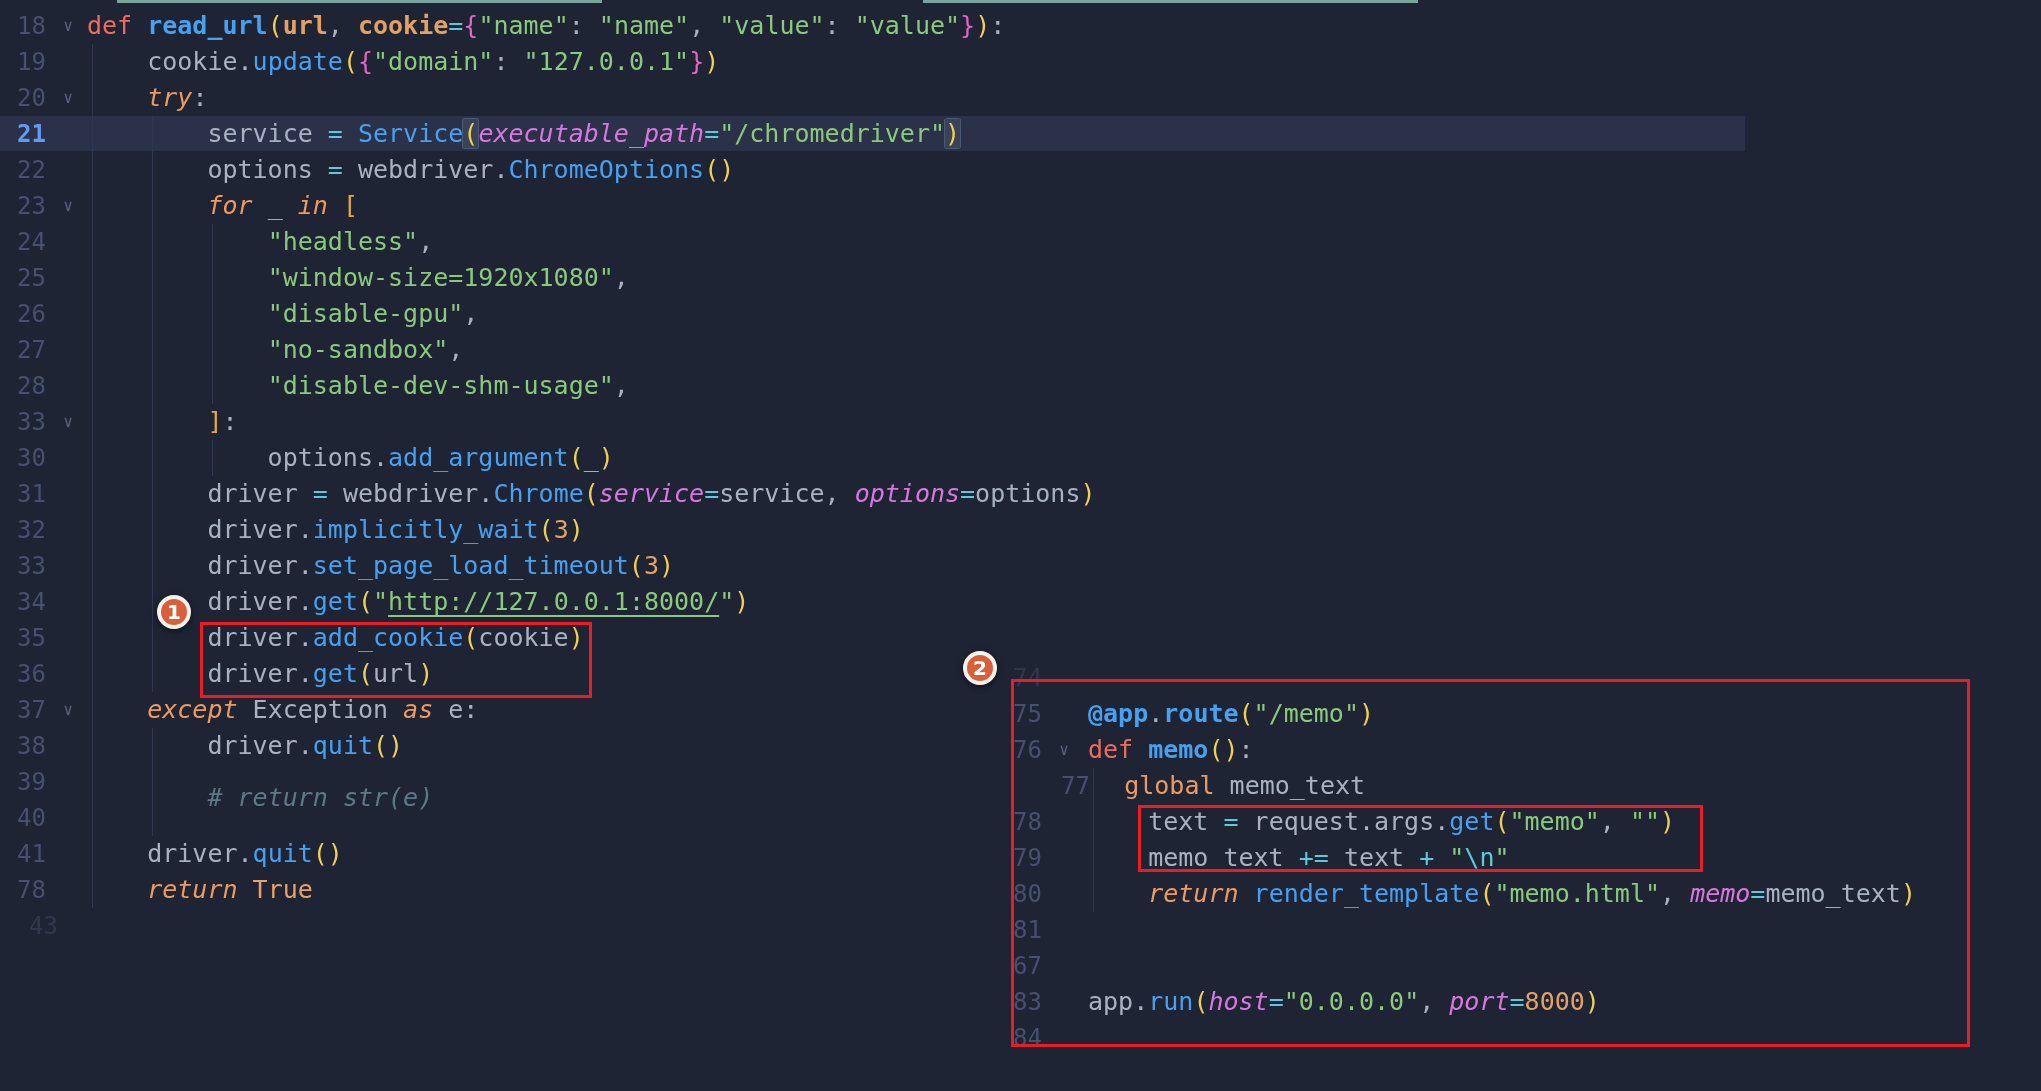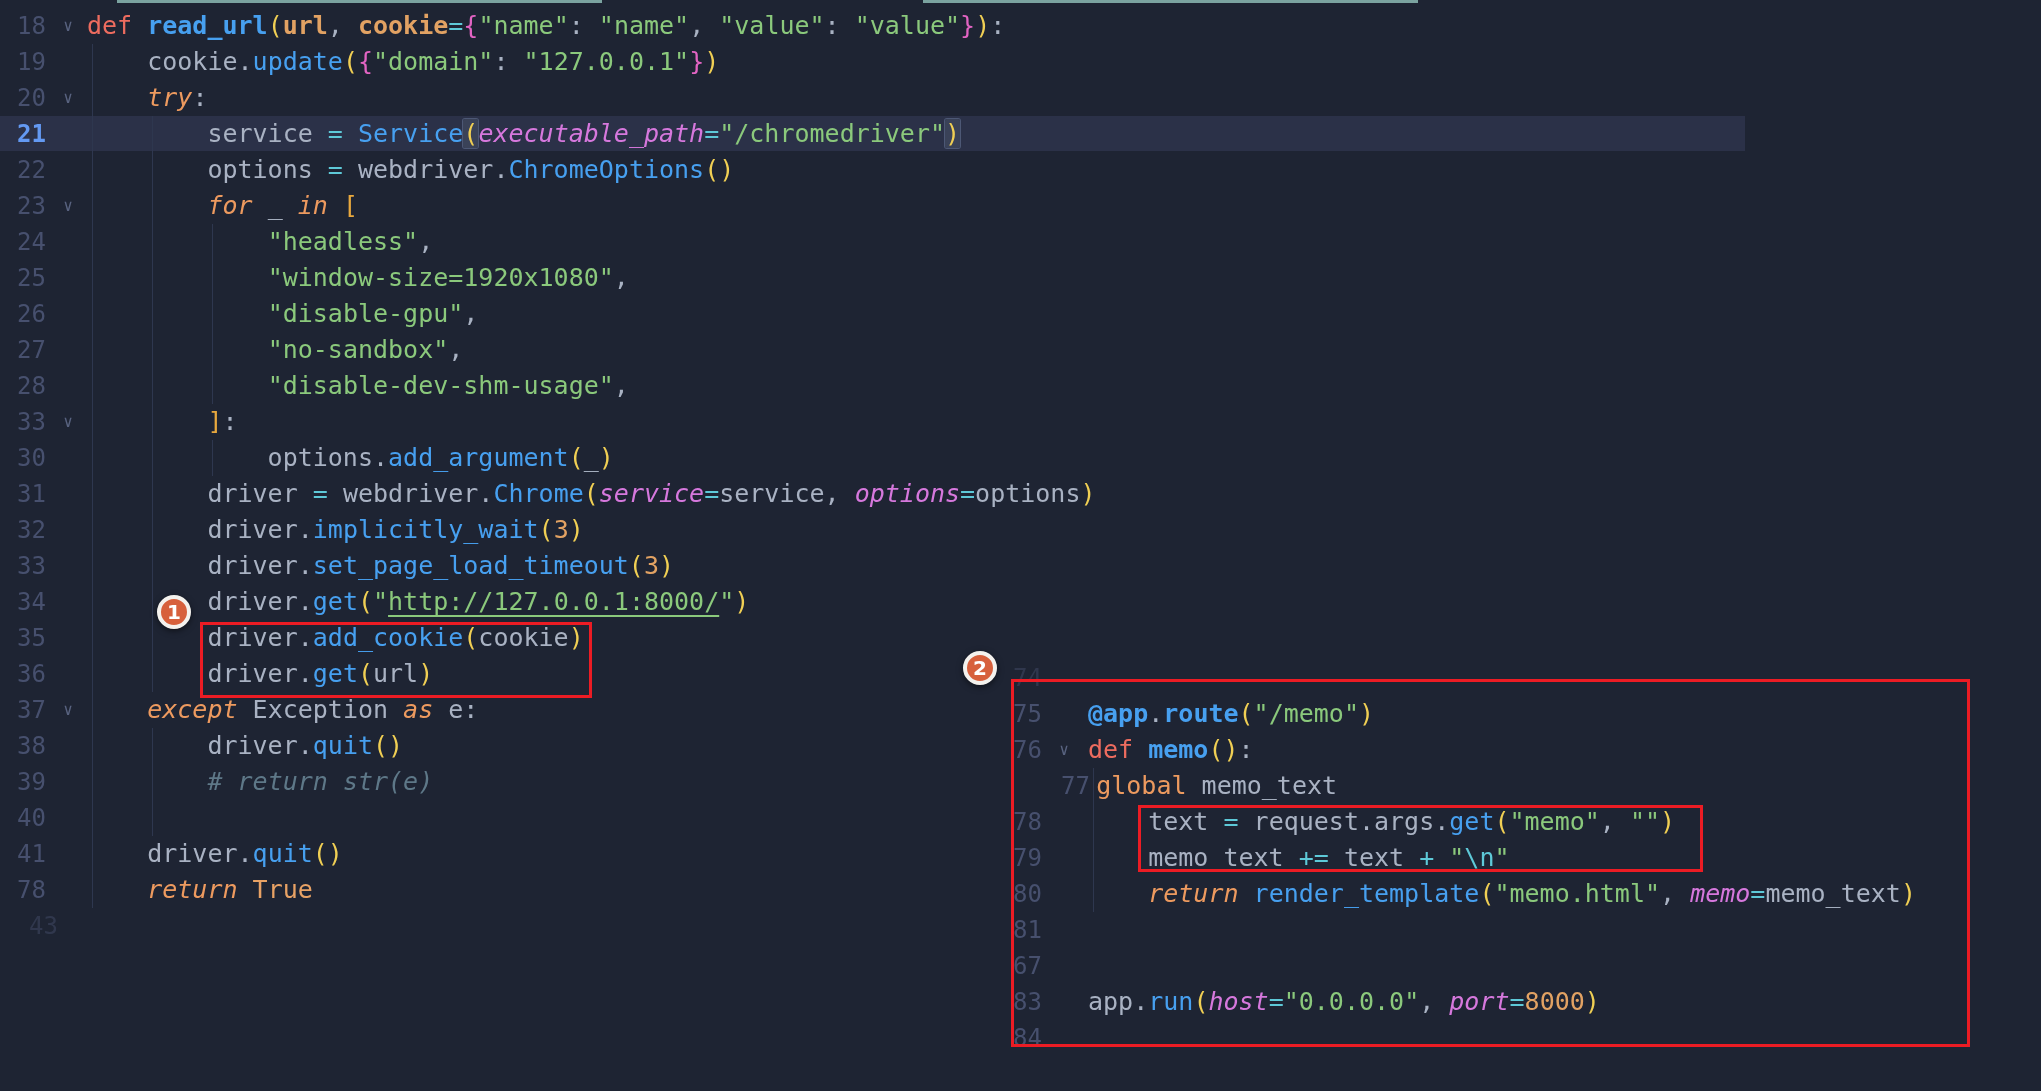--- a/index.html
+++ b/index.html
@@ -71,29 +71,29 @@
     <div class="row" style="top: 404px;"><span class="lnum" style="left: 0px; width: 46px;">33</span><span class="fold" style="left: 50px;">∨</span><div class="guide" style="left: 92px;"></div><div class="guide" style="left: 152.2px;"></div><span class="code" style="left: 87px;"><span class="tk-txt">        </span><span class="tk-br3">]</span><span class="tk-txt">:</span></span></div>
     <div class="row" style="top: 440px;"><span class="lnum" style="left: 0px; width: 46px;">30</span><div class="guide" style="left: 92px;"></div><div class="guide" style="left: 152.2px;"></div><div class="guide" style="left: 212.4px;"></div><span class="code" style="left: 87px;"><span class="tk-txt">            options</span><span class="tk-txt">.</span><span class="tk-meth">add_argument</span><span class="tk-br1">(</span><span class="tk-txt">_</span><span class="tk-br1">)</span></span></div>
     <div class="row" style="top: 476px;"><span class="lnum" style="left: 0px; width: 46px;">31</span><div class="guide" style="left: 92px;"></div><div class="guide" style="left: 152.2px;"></div><span class="code" style="left: 87px;"><span class="tk-txt">        driver </span><span class="tk-op">=</span><span class="tk-txt"> webdriver</span><span class="tk-txt">.</span><span class="tk-meth">Chrome</span><span class="tk-br1">(</span><span class="tk-kwarg">service</span><span class="tk-op">=</span><span class="tk-txt">service</span><span class="tk-txt">, </span><span class="tk-kwarg">options</span><span class="tk-op">=</span><span class="tk-txt">options</span><span class="tk-br1">)</span></span></div>
     <div class="row" style="top: 512px;"><span class="lnum" style="left: 0px; width: 46px;">32</span><div class="guide" style="left: 92px;"></div><div class="guide" style="left: 152.2px;"></div><span class="code" style="left: 87px;"><span class="tk-txt">        driver</span><span class="tk-txt">.</span><span class="tk-meth">implicitly_wait</span><span class="tk-br1">(</span><span class="tk-num">3</span><span class="tk-br1">)</span></span></div>
     <div class="row" style="top: 548px;"><span class="lnum" style="left: 0px; width: 46px;">33</span><div class="guide" style="left: 92px;"></div><div class="guide" style="left: 152.2px;"></div><span class="code" style="left: 87px;"><span class="tk-txt">        driver</span><span class="tk-txt">.</span><span class="tk-meth">set_page_load_timeout</span><span class="tk-br1">(</span><span class="tk-num">3</span><span class="tk-br1">)</span></span></div>
     <div class="row" style="top: 584px;"><span class="lnum" style="left: 0px; width: 46px;">34</span><div class="guide" style="left: 92px;"></div><div class="guide" style="left: 152.2px;"></div><span class="code" style="left: 87px;"><span class="tk-txt">        driver</span><span class="tk-txt">.</span><span class="tk-meth">get</span><span class="tk-br1">(</span><span class="tk-str">"</span><span class="tk-strlink">http://127.0.0.1:8000/</span><span class="tk-str">"</span><span class="tk-br1">)</span></span></div>
     <div class="row" style="top: 620px;"><span class="lnum" style="left: 0px; width: 46px;">35</span><div class="guide" style="left: 92px;"></div><div class="guide" style="left: 152.2px;"></div><span class="code" style="left: 87px;"><span class="tk-txt">        driver</span><span class="tk-txt">.</span><span class="tk-meth">add_cookie</span><span class="tk-br1">(</span><span class="tk-txt">cookie</span><span class="tk-br1">)</span></span></div>
     <div class="row" style="top: 656px;"><span class="lnum" style="left: 0px; width: 46px;">36</span><div class="guide" style="left: 92px;"></div><div class="guide" style="left: 152.2px;"></div><span class="code" style="left: 87px;"><span class="tk-txt">        driver</span><span class="tk-txt">.</span><span class="tk-meth">get</span><span class="tk-br1">(</span><span class="tk-txt">url</span><span class="tk-br1">)</span></span></div>
     <div class="row" style="top: 692px;"><span class="lnum" style="left: 0px; width: 46px;">37</span><span class="fold" style="left: 50px;">∨</span><div class="guide" style="left: 92px;"></div><span class="code" style="left: 87px;"><span class="tk-txt">    </span><span class="tk-flow">except</span><span class="tk-txt"> Exception </span><span class="tk-flow">as</span><span class="tk-txt"> e:</span></span></div>
     <div class="row" style="top: 728px;"><span class="lnum" style="left: 0px; width: 46px;">38</span><div class="guide" style="left: 92px;"></div><div class="guide" style="left: 152.2px;"></div><span class="code" style="left: 87px;"><span class="tk-txt">        driver</span><span class="tk-txt">.</span><span class="tk-meth">quit</span><span class="tk-br1">()</span></span></div>
-    <div class="row" style="top: 764px;"><span class="lnum" style="left: 0px; width: 46px;">39</span><div class="guide" style="left: 92px;"></div><div class="guide" style="left: 152.2px;"></div><span class="code" style="left: 87px;"><span class="tk-txt">        </span><span class="tk-cmt"># return str(e)</span></span></div>
+    <div class="row" style="top: 764px;"><span class="lnum" style="left: 0px; width: 46px;">39</span><div class="guide" style="left: 92px;"></div><div class="guide" style="left: 152.2px;"></div><span class="code" style="left: 87px; margin-top: 16px;"><span class="tk-txt">        </span><span class="tk-cmt"># return str(e)</span></span></div>
     <div class="row" style="top: 800px;"><span class="lnum" style="left: 0px; width: 46px;">40</span><div class="guide" style="left: 92px;"></div><div class="guide" style="left: 152.2px;"></div></div>
     <div class="row" style="top: 836px;"><span class="lnum" style="left: 0px; width: 46px;">41</span><div class="guide" style="left: 92px;"></div><span class="code" style="left: 87px;"><span class="tk-txt">    driver</span><span class="tk-txt">.</span><span class="tk-meth">quit</span><span class="tk-br1">()</span></span></div>
     <div class="row" style="top: 872px;"><span class="lnum" style="left: 0px; width: 46px;">78</span><div class="guide" style="left: 92px;"></div><span class="code" style="left: 87px;"><span class="tk-txt">    </span><span class="tk-flow">return</span><span class="tk-txt"> </span><span class="tk-const">True</span></span></div>
     <div class="row" style="top: 908px;"><span class="lnum dim" style="left: 12px; width: 46px;">43</span></div>
     <div class="row" style="top: 660px;"><span class="lnum dim" style="left: 996px; width: 46px;">74</span></div>
     <div class="row" style="top: 696px;"><span class="lnum" style="left: 996px; width: 46px;">75</span><span class="code" style="left: 1088px;"><span class="tk-fn">@app</span><span class="tk-txt">.</span><span class="tk-fn">route</span><span class="tk-br1">(</span><span class="tk-str">"/memo"</span><span class="tk-br1">)</span></span></div>
     <div class="row" style="top: 732px;"><span class="lnum" style="left: 996px; width: 46px;">76</span><span class="fold" style="left: 1046px;">∨</span><span class="code" style="left: 1088px;"><span class="tk-kw">def </span><span class="tk-fn">memo</span><span class="tk-br1">()</span><span class="tk-txt">:</span></span></div>
-    <div class="row" style="top: 768px;"><span class="lnum" style="left: 1044px; width: 46px;">77</span><div class="guide" style="left: 1093px;"></div><span class="code" style="left: 1036px;"><span class="tk-txt">    </span><span class="tk-kw2">global</span><span class="tk-txt"> memo_text</span></span></div>
+    <div class="row" style="top: 768px;"><span class="lnum" style="left: 1044px; width: 46px;">77</span><div class="guide" style="left: 1093px;"></div><span class="code" style="left: 1064px;"><span class="tk-txt">    </span><span class="tk-kw2">global</span><span class="tk-txt"> memo_text</span></span></div>
     <div class="row" style="top: 804px;"><span class="lnum" style="left: 996px; width: 46px;">78</span><div class="guide" style="left: 1093px;"></div><span class="code" style="left: 1088px;"><span class="tk-txt">    text </span><span class="tk-op">=</span><span class="tk-txt"> request</span><span class="tk-txt">.</span><span class="tk-txt">args</span><span class="tk-txt">.</span><span class="tk-meth">get</span><span class="tk-br1">(</span><span class="tk-str">"memo"</span><span class="tk-txt">, </span><span class="tk-str">""</span><span class="tk-br1">)</span></span></div>
     <div class="row" style="top: 840px;"><span class="lnum" style="left: 996px; width: 46px;">79</span><div class="guide" style="left: 1093px;"></div><span class="code" style="left: 1088px;"><span class="tk-txt">    memo_text </span><span class="tk-op">+=</span><span class="tk-txt"> text </span><span class="tk-op">+</span><span class="tk-txt"> </span><span class="tk-str">"</span><span class="tk-esc">\n</span><span class="tk-str">"</span></span></div>
     <div class="row" style="top: 876px;"><span class="lnum" style="left: 996px; width: 46px;">80</span><div class="guide" style="left: 1093px;"></div><span class="code" style="left: 1088px;"><span class="tk-txt">    </span><span class="tk-flow">return</span><span class="tk-txt"> </span><span class="tk-meth">render_template</span><span class="tk-br1">(</span><span class="tk-str">"memo.html"</span><span class="tk-txt">, </span><span class="tk-kwarg">memo</span><span class="tk-op">=</span><span class="tk-txt">memo_text</span><span class="tk-br1">)</span></span></div>
     <div class="row" style="top: 912px;"><span class="lnum" style="left: 996px; width: 46px;">81</span></div>
     <div class="row" style="top: 948px;"><span class="lnum" style="left: 996px; width: 46px;">67</span></div>
     <div class="row" style="top: 984px;"><span class="lnum" style="left: 996px; width: 46px;">83</span><span class="code" style="left: 1088px;"><span class="tk-txt">app</span><span class="tk-txt">.</span><span class="tk-meth">run</span><span class="tk-br1">(</span><span class="tk-kwarg">host</span><span class="tk-op">=</span><span class="tk-str">"0.0.0.0"</span><span class="tk-txt">, </span><span class="tk-kwarg">port</span><span class="tk-op">=</span><span class="tk-num">8000</span><span class="tk-br1">)</span></span></div>
     <div class="row" style="top: 1020px;"><span class="lnum" style="left: 996px; width: 46px;">84</span></div>
     <div class="annobox" style="left: 200px; top: 622px; width: 392px; height: 76px;"></div>
     <div class="annobox" style="left: 1011px; top: 679px; width: 959px; height: 368px;"></div>
     <div class="annobox" style="left: 1138px; top: 805px; width: 565px; height: 67px;"></div>

